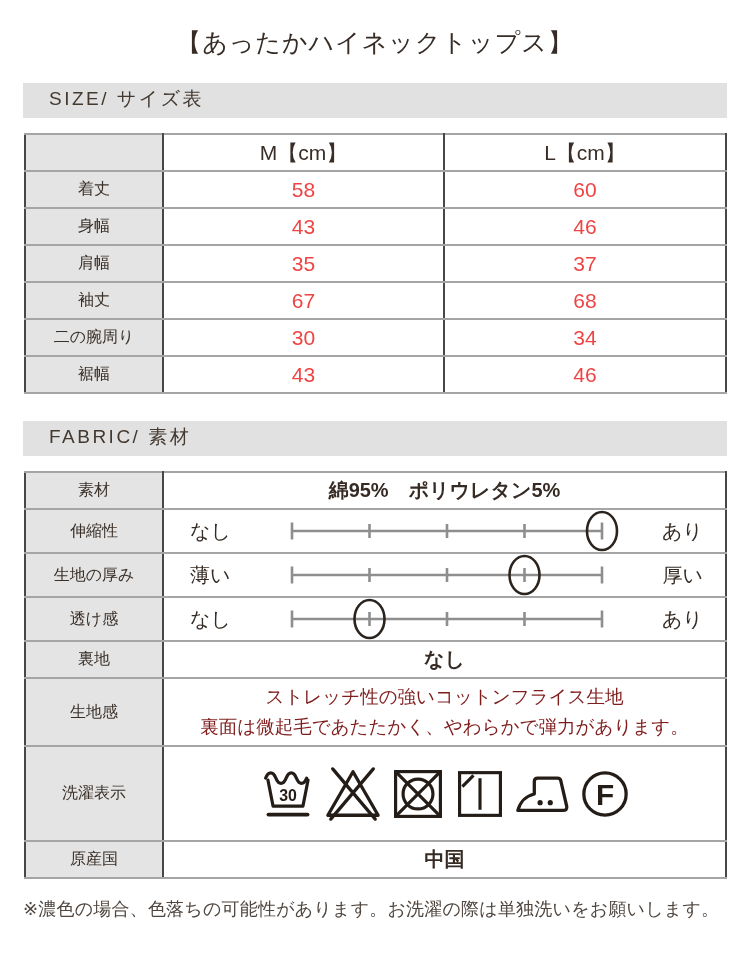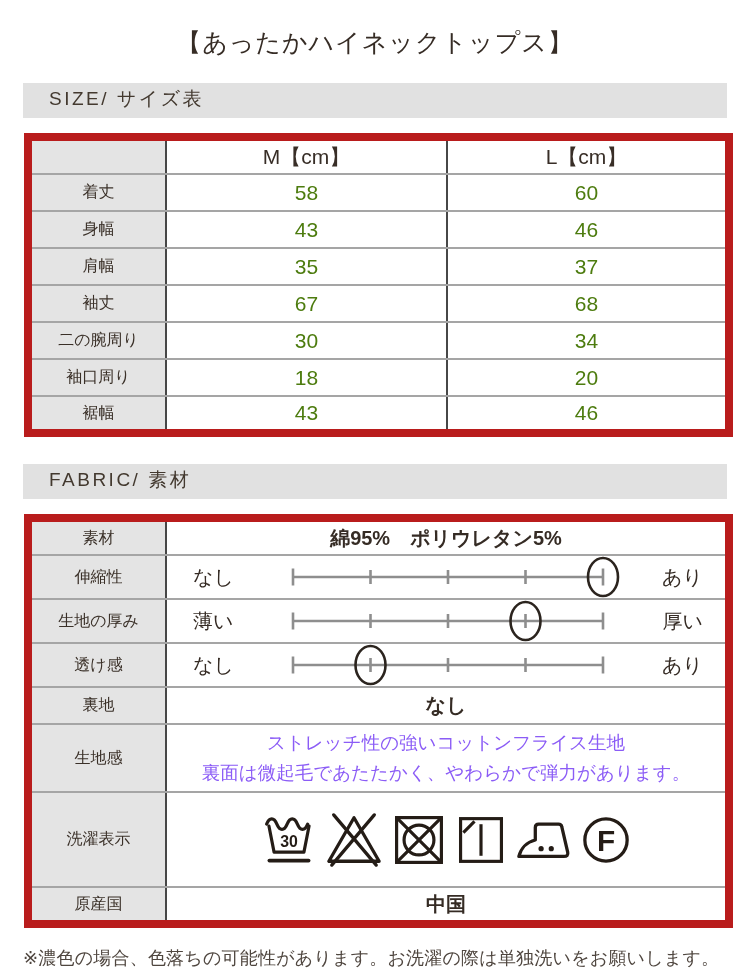--- a/index.html
+++ b/index.html
@@ -14,38 +14,38 @@
     margin:8px 0 24px 0;color:#362c25;
   }
   .section-bar{
     background:#e1e1e1;height:35px;line-height:32px;
     padding-left:26px;font-size:19px;letter-spacing:2.5px;
     color:#43392f;margin-bottom:15px;
   }
   table{border-collapse:collapse;table-layout:fixed;width:701px;margin:0 1px;}
   table.size-table{margin-bottom:27px;}
   table.fabric-table{margin-top:5px;}
-  table{border:8px solid #b91c1c;}
+  table{border:2px solid #b91c1c;}
   td,th{
     border-top:2px solid #a5a5a5;border-bottom:2px solid #a5a5a5;
     border-left:2px solid #474747;border-right:2px solid #474747;
     padding:0;text-align:center;vertical-align:middle;
   }
   th.rowhead, td.rowhead{
     background:#e4e4e4;font-weight:400;font-size:16px;color:#3a3028;
   }
   .size-table tr{height:37px;}
-  .size-table td.val{font-size:21px;color:#4d7c0f;}
+  .size-table td.val{font-size:21px;color:#ef4444;}
   .size-table th.colhead{background:#ffffff;font-weight:400;font-size:21px;}
   .fabric-table tr.r-std{height:37px;}
   .fabric-table tr.r-scale{height:38px;}
   .fabric-table tr.r-texture{height:68px;}
   .fabric-table tr.r-care{height:95px;}
   .fabric-table td.val{font-size:20px;color:#352b24;font-weight:bold;}
-  .texture-cell{font-size:18.5px;line-height:1.6;color:#8b5cf6;}
+  .texture-cell{font-size:18.5px;line-height:1.6;color:#7f1d1d;}
   .scale-cell{padding:0 22px 0 26px;}
   .scale-flex{display:flex;align-items:center;justify-content:space-between;}
   .scale-endlabel{font-size:20px;color:#352b24;white-space:nowrap;}
   .scale-svg-wrap{flex:0 0 auto;}
   .scale-svg-wrap svg{display:block;overflow:visible;}
   .care-cell{padding:4px 0;}
   .care-icons{display:flex;align-items:center;justify-content:center;gap:8px;}
   .care-icons svg{display:block;}
   .footer-note{
     margin-top:18px;font-size:18px;color:#4f463f;letter-spacing:0.2px;
@@ -93,25 +93,20 @@
         </tr>
         <tr>
           <td class="rowhead">袖丈</td>
           <td class="val">67</td>
           <td class="val">68</td>
         </tr>
         <tr>
           <td class="rowhead">二の腕周り</td>
           <td class="val">30</td>
           <td class="val">34</td>
-        </tr>
-        <tr>
-          <td class="rowhead">袖口周り</td>
-          <td class="val">18</td>
-          <td class="val">20</td>
         </tr>
         <tr>
           <td class="rowhead">裾幅</td>
           <td class="val">43</td>
           <td class="val">46</td>
         </tr>
       </tbody>
   </table>
 
   <div class="section-bar">

